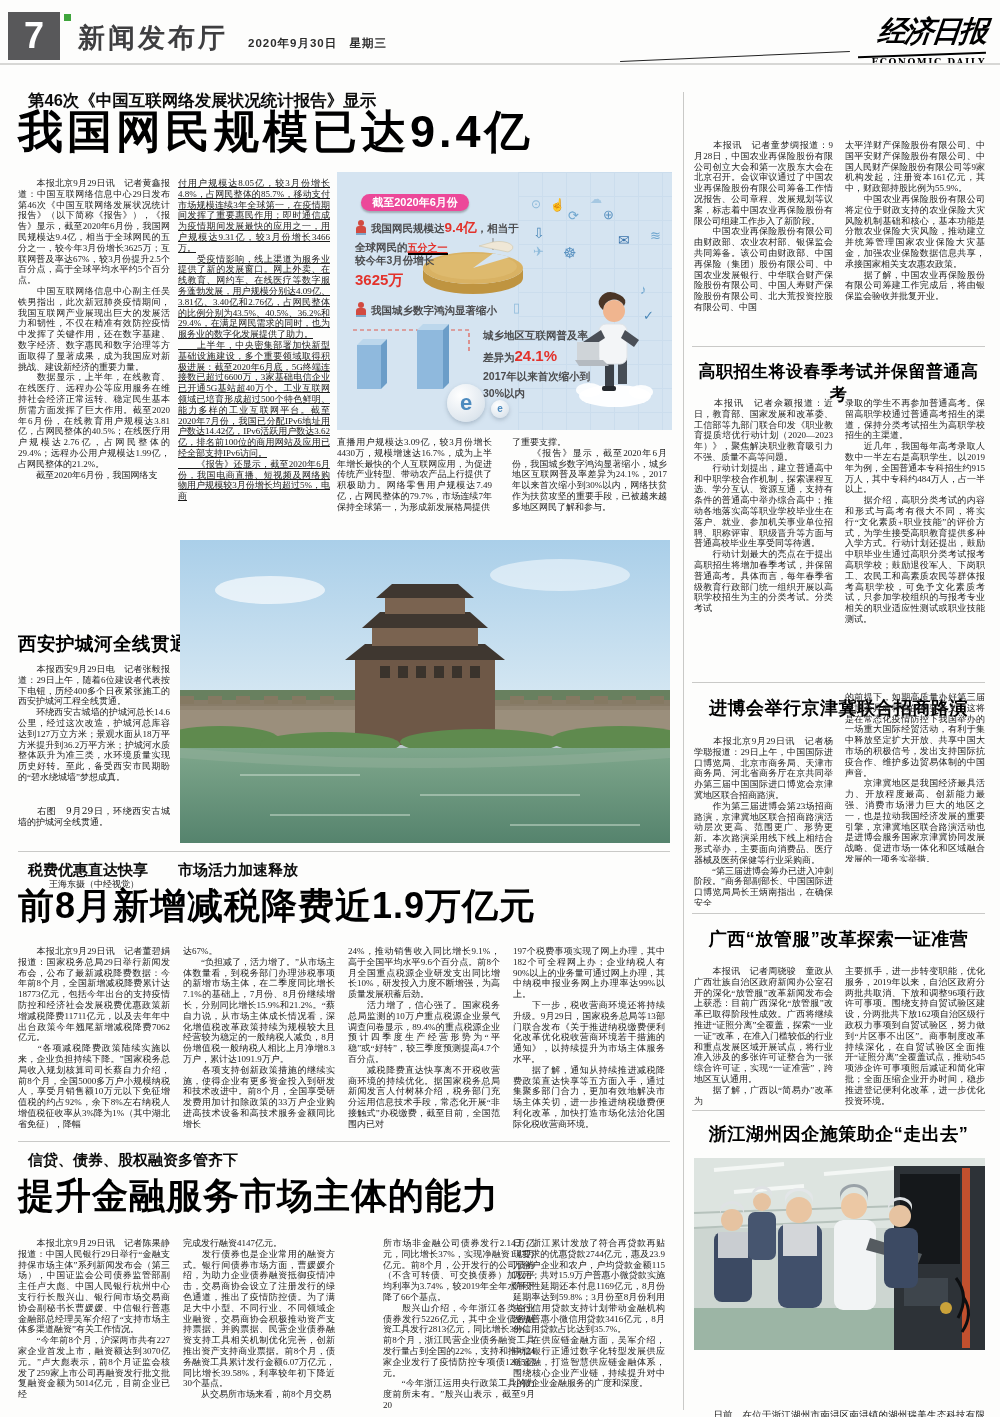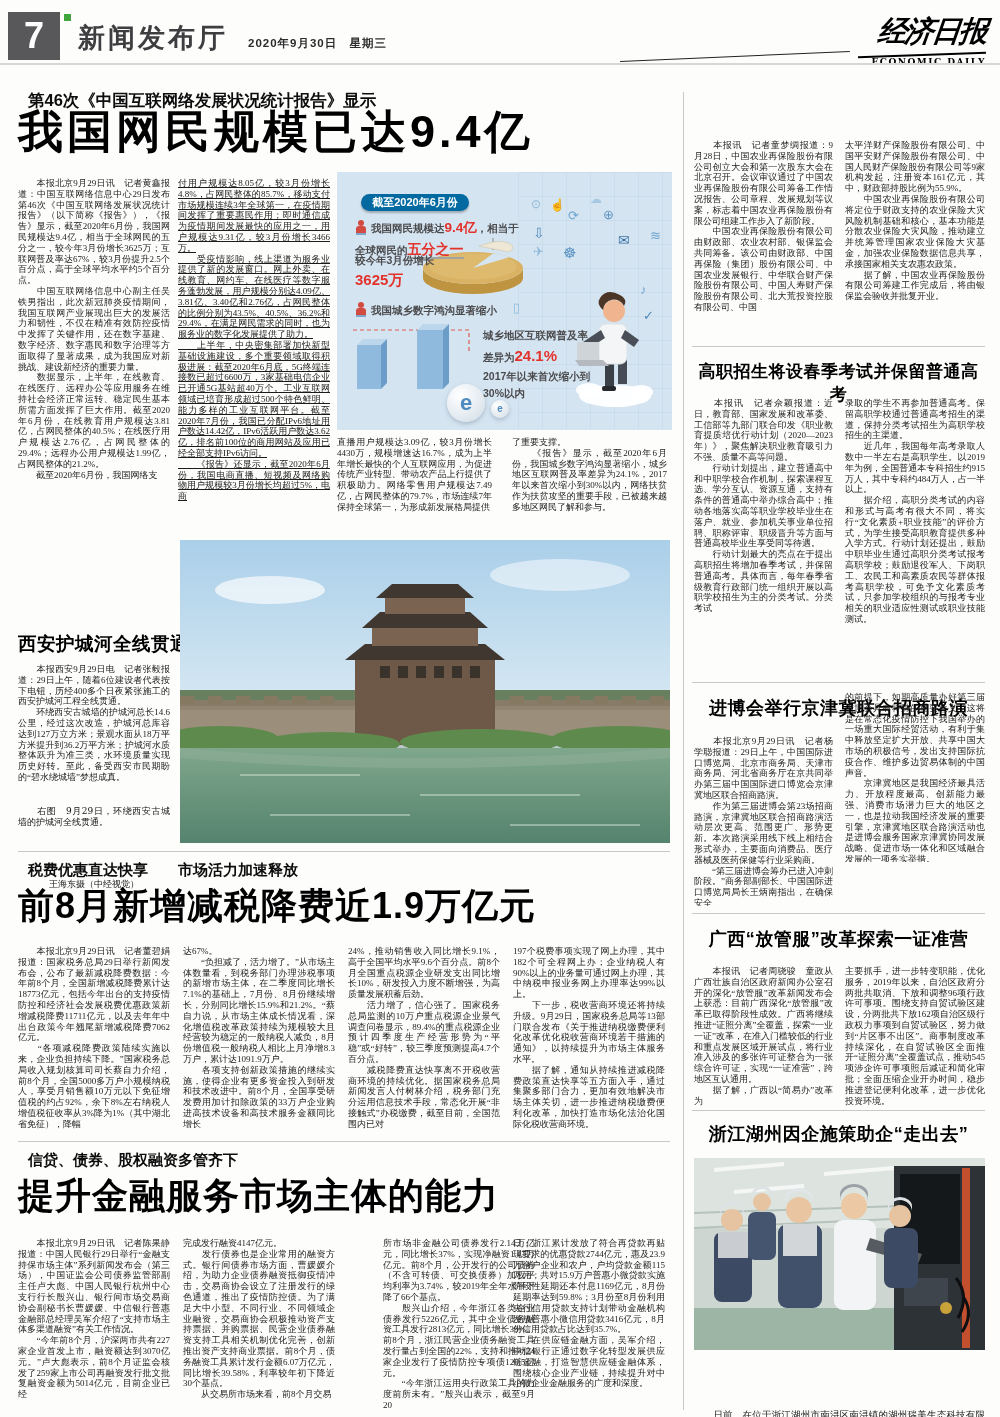--- a/index.html
+++ b/index.html
@@ -29,27 +29,27 @@
   .hr{position:absolute;border-top:1px solid #c9c9c7;}
   .vr{position:absolute;border-left:1px solid #c9c9c7;}
   
   .photo{position:absolute;overflow:hidden;background:#bcc8cc;}
   .photo svg{display:block;}
   
   .ig{position:absolute;left:337px;top:172px;width:335px;height:258px;background:#d5e4f1;overflow:hidden;}
   .ig::after{content:"";position:absolute;right:0;top:0;width:46%;height:100%;
      background-image:linear-gradient(#c3d8ea 1px,transparent 1px),linear-gradient(90deg,#c3d8ea 1px,transparent 1px);
      background-size:24px 24px;opacity:.5;pointer-events:none;}
-  .ig-badge{position:absolute;left:24px;top:22px;min-width:92px;height:17px;background:#0369a1;border-radius:9px;
+  .ig-badge{position:absolute;left:24px;top:22px;min-width:92px;height:17px;background:#ec4899;border-radius:9px;
      color:#fff;font-size:11px;font-weight:700;line-height:17px;text-align:center;padding:0 8px;
      box-shadow:0 2px 2px rgba(0,0,0,.25);z-index:5;}
   .ig-text{position:absolute;font-size:10.5px;color:#4b4b4d;line-height:1.55;z-index:4;font-weight:700;}
   .ig-red{color:#e3322b;font-weight:900;}
   .ig-red-big{color:#e3322b;font-weight:900;font-size:15px;}
-  .ig-frac{color:#e3322b;font-weight:900;font-size:14px;border-bottom:2px solid #a3a3a3;}
+  .ig-frac{color:#e3322b;font-weight:900;font-size:10px;border-bottom:2px solid #000000;text-decoration:underline;}
   .ig-num1{font-size:13.5px;}
   .ig-person{display:inline-block;width:13px;height:15px;position:relative;vertical-align:-3px;margin-right:3px;}
   .ig-person::before{content:"";position:absolute;left:3px;top:0;width:6px;height:6px;border-radius:50%;background:#d24a40;}
   .ig-person::after{content:"";position:absolute;left:1px;top:6px;width:10px;height:7px;border-radius:3px 3px 0 0;background:#d24a40;box-shadow:0 2px 0 #7ea6c8;}
   .ig-icon{position:absolute;color:#6fa6cf;z-index:3;}
   .ig-e{position:absolute;border-radius:50%;background:radial-gradient(circle at 35% 30%,#ffffff,#dfe7ee 70%,#c9d6e1);
         color:#4d8bbf;font-weight:900;text-align:center;z-index:4;box-shadow:0 2px 4px rgba(90,110,130,.35);}
   
   .caption{position:absolute;font-family:"DejaVu Serif",serif;font-size:9.5px;line-height:1.45;text-align:justify;
            white-space:pre-line;color:#141414;}

